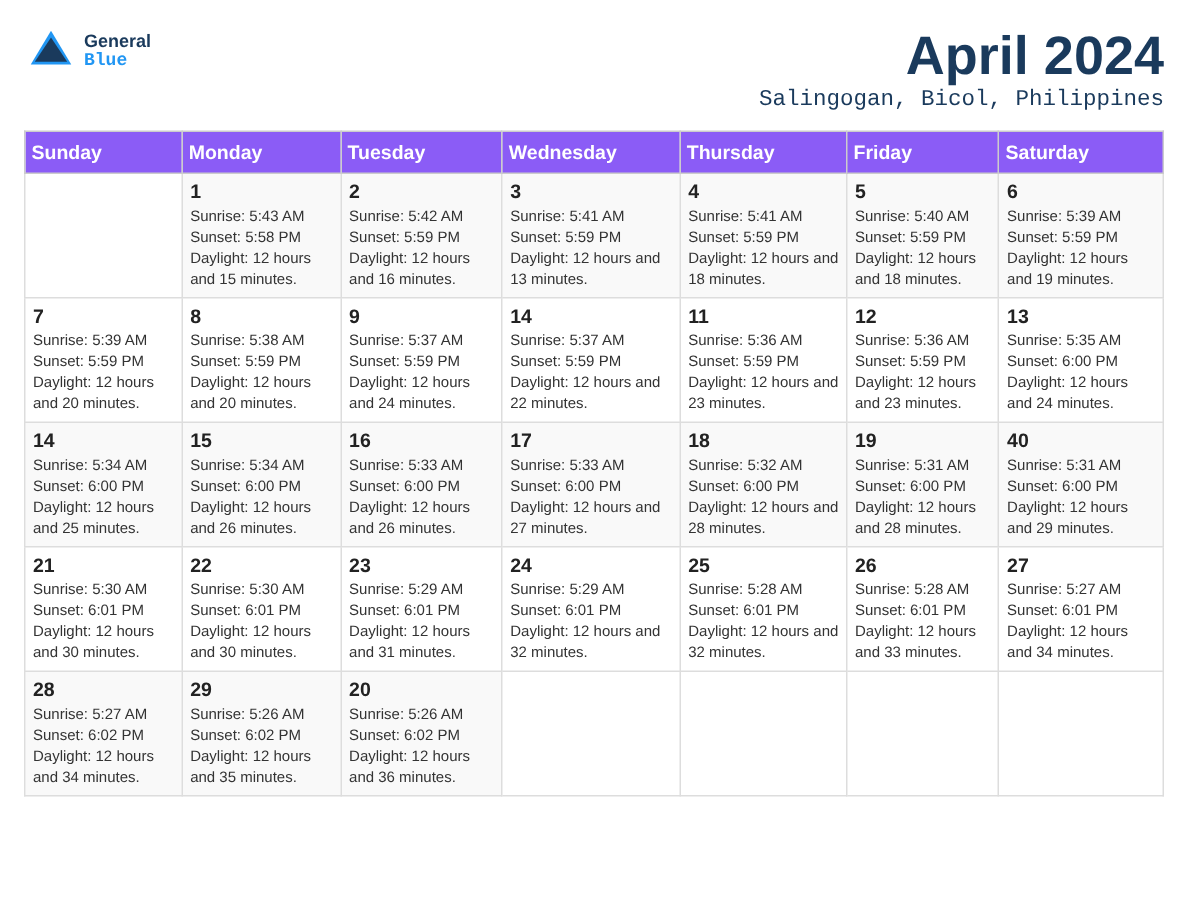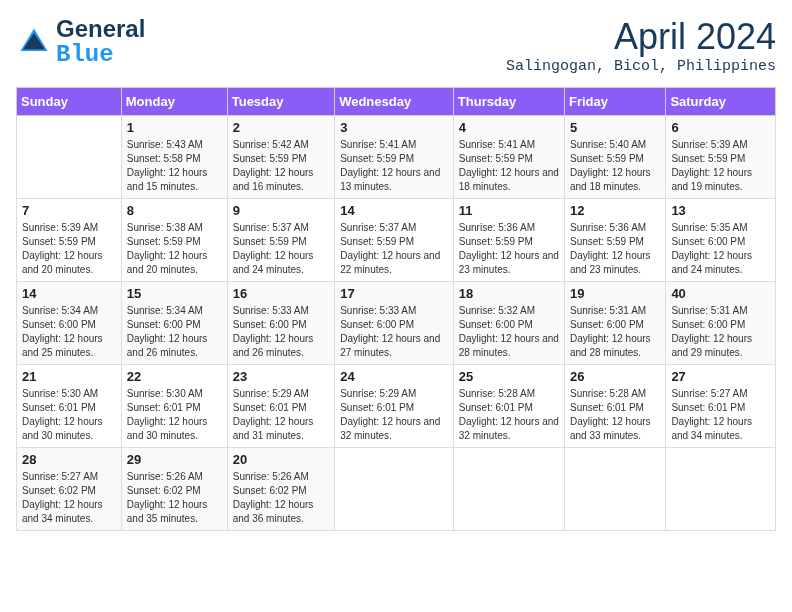--- a/index.html
+++ b/index.html
@@ -15,36 +15,36 @@
       justify-content: space-between;
       align-items: flex-start;
       margin-bottom: 12px;
     }
     .logo {
       display: flex;
       align-items: center;
       gap: 4px;
     }
     .logo-text {
-      font-size: 24px;
+      font-size: 12px;
       font-weight: bold;
       color: #1a3a5c;
       line-height: 1.1;
     }
     .logo-blue { color: #2196f3; font-family: Liberation Mono, monospace; }
     .logo-icon {
       width: 36px;
       height: 36px;
     }
     .title-block {
       text-align: right;
     }
     .month-title {
       font-size: 36px;
-      font-weight: normal;
+      font-weight: bold;
       color: #1a3a5c;
     }
     .location-title {
       font-size: 15px;
       color: #1a3a5c;
       font-family: Liberation Mono, monospace;
     }
     table {
       width: 100%;
       border-collapse: collapse;

